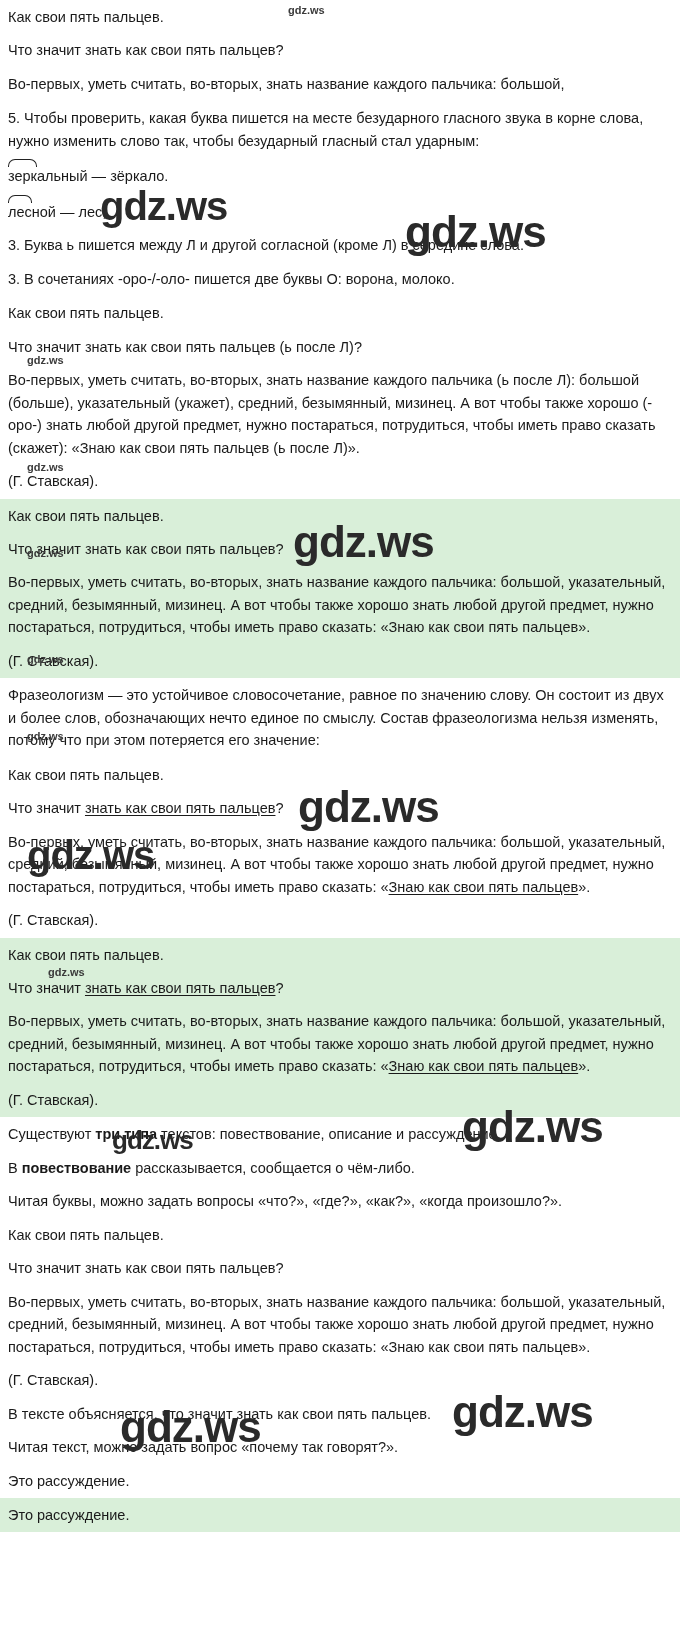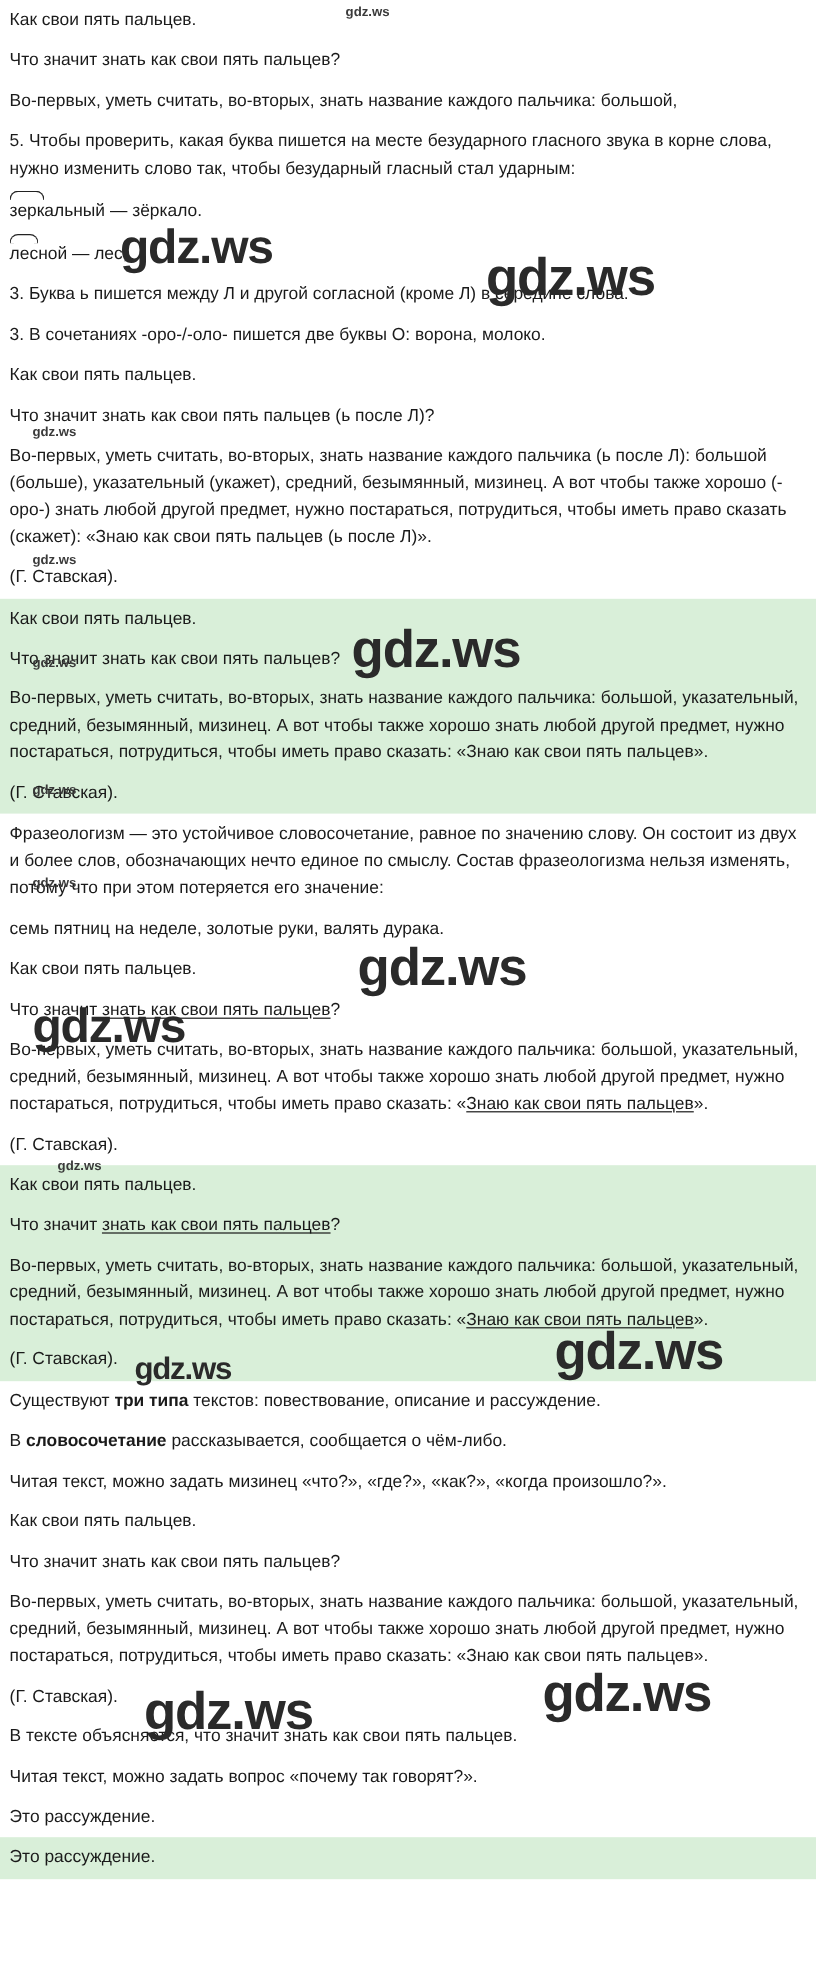--- a/index.html
+++ b/index.html
@@ -123,21 +123,20 @@
 
   <div class="block green">
     <p>Как свои пять пальцев.</p>
     <p>Что значит знать как свои пять пальцев?</p>
     <p>Во-первых, уметь считать, во-вторых, знать название каждого пальчика: большой, указательный, средний, безымянный, мизинец. А вот чтобы также хорошо знать любой другой предмет, нужно постараться, потрудиться, чтобы иметь право сказать: «Знаю как свои пять пальцев».</p>
     <p>(Г. Ставская).</p>
   </div>
 
   <div class="block">
     <p>Фразеологизм — это устойчивое словосочетание, равное по значению слову. Он состоит из двух и более слов, обозначающих нечто единое по смыслу. Состав фразеологизма нельзя изменять, потому что при этом потеряется его значение:</p>
-    <p>семь пятниц на неделе, золотые руки, валять дурака.</p>
   </div>
 
   <div class="block">
     <p>Как свои пять пальцев.</p>
     <p>
       Что значит <span class="u">знать как свои пять пальцев</span>?
     </p>
     <p>
       Во-первых, уметь считать, во-вторых, знать название каждого пальчика: большой, указательный, средний, безымянный, мизинец. А вот чтобы также хорошо знать любой другой предмет, нужно постараться, потрудиться, чтобы иметь право сказать: «<span class="u">Знаю как свои пять пальцев</span>».
     </p>
@@ -153,23 +152,23 @@
       Во-первых, уметь считать, во-вторых, знать название каждого пальчика: большой, указательный, средний, безымянный, мизинец. А вот чтобы также хорошо знать любой другой предмет, нужно постараться, потрудиться, чтобы иметь право сказать: «<span class="u">Знаю как свои пять пальцев</span>».
     </p>
     <p>(Г. Ставская).</p>
   </div>
 
   <div class="block">
     <p>
       Существуют <span class="b">три типа</span> текстов: повествование, описание и рассуждение.
     </p>
     <p>
-      В <span class="b">словосочетание</span> рассказывается, сообщается о чём-либо.
+      В <span class="b">повествование</span> рассказывается, сообщается о чём-либо.
     </p>
-    <p>Читая текст, можно задать мизинец «что?», «где?», «как?», «когда произошло?».</p>
+    <p>Читая буквы, можно задать вопросы «что?», «где?», «как?», «когда произошло?».</p>
     <p>Как свои пять пальцев.</p>
     <p>Что значит знать как свои пять пальцев?</p>
     <p>Во-первых, уметь считать, во-вторых, знать название каждого пальчика: большой, указательный, средний, безымянный, мизинец. А вот чтобы также хорошо знать любой другой предмет, нужно постараться, потрудиться, чтобы иметь право сказать: «Знаю как свои пять пальцев».</p>
     <p>(Г. Ставская).</p>
     <p>В тексте объясняется, что значит знать как свои пять пальцев.</p>
     <p>Читая текст, можно задать вопрос «почему так говорят?».</p>
     <p>Это рассуждение.</p>
   </div>
 
   <div class="block green">

